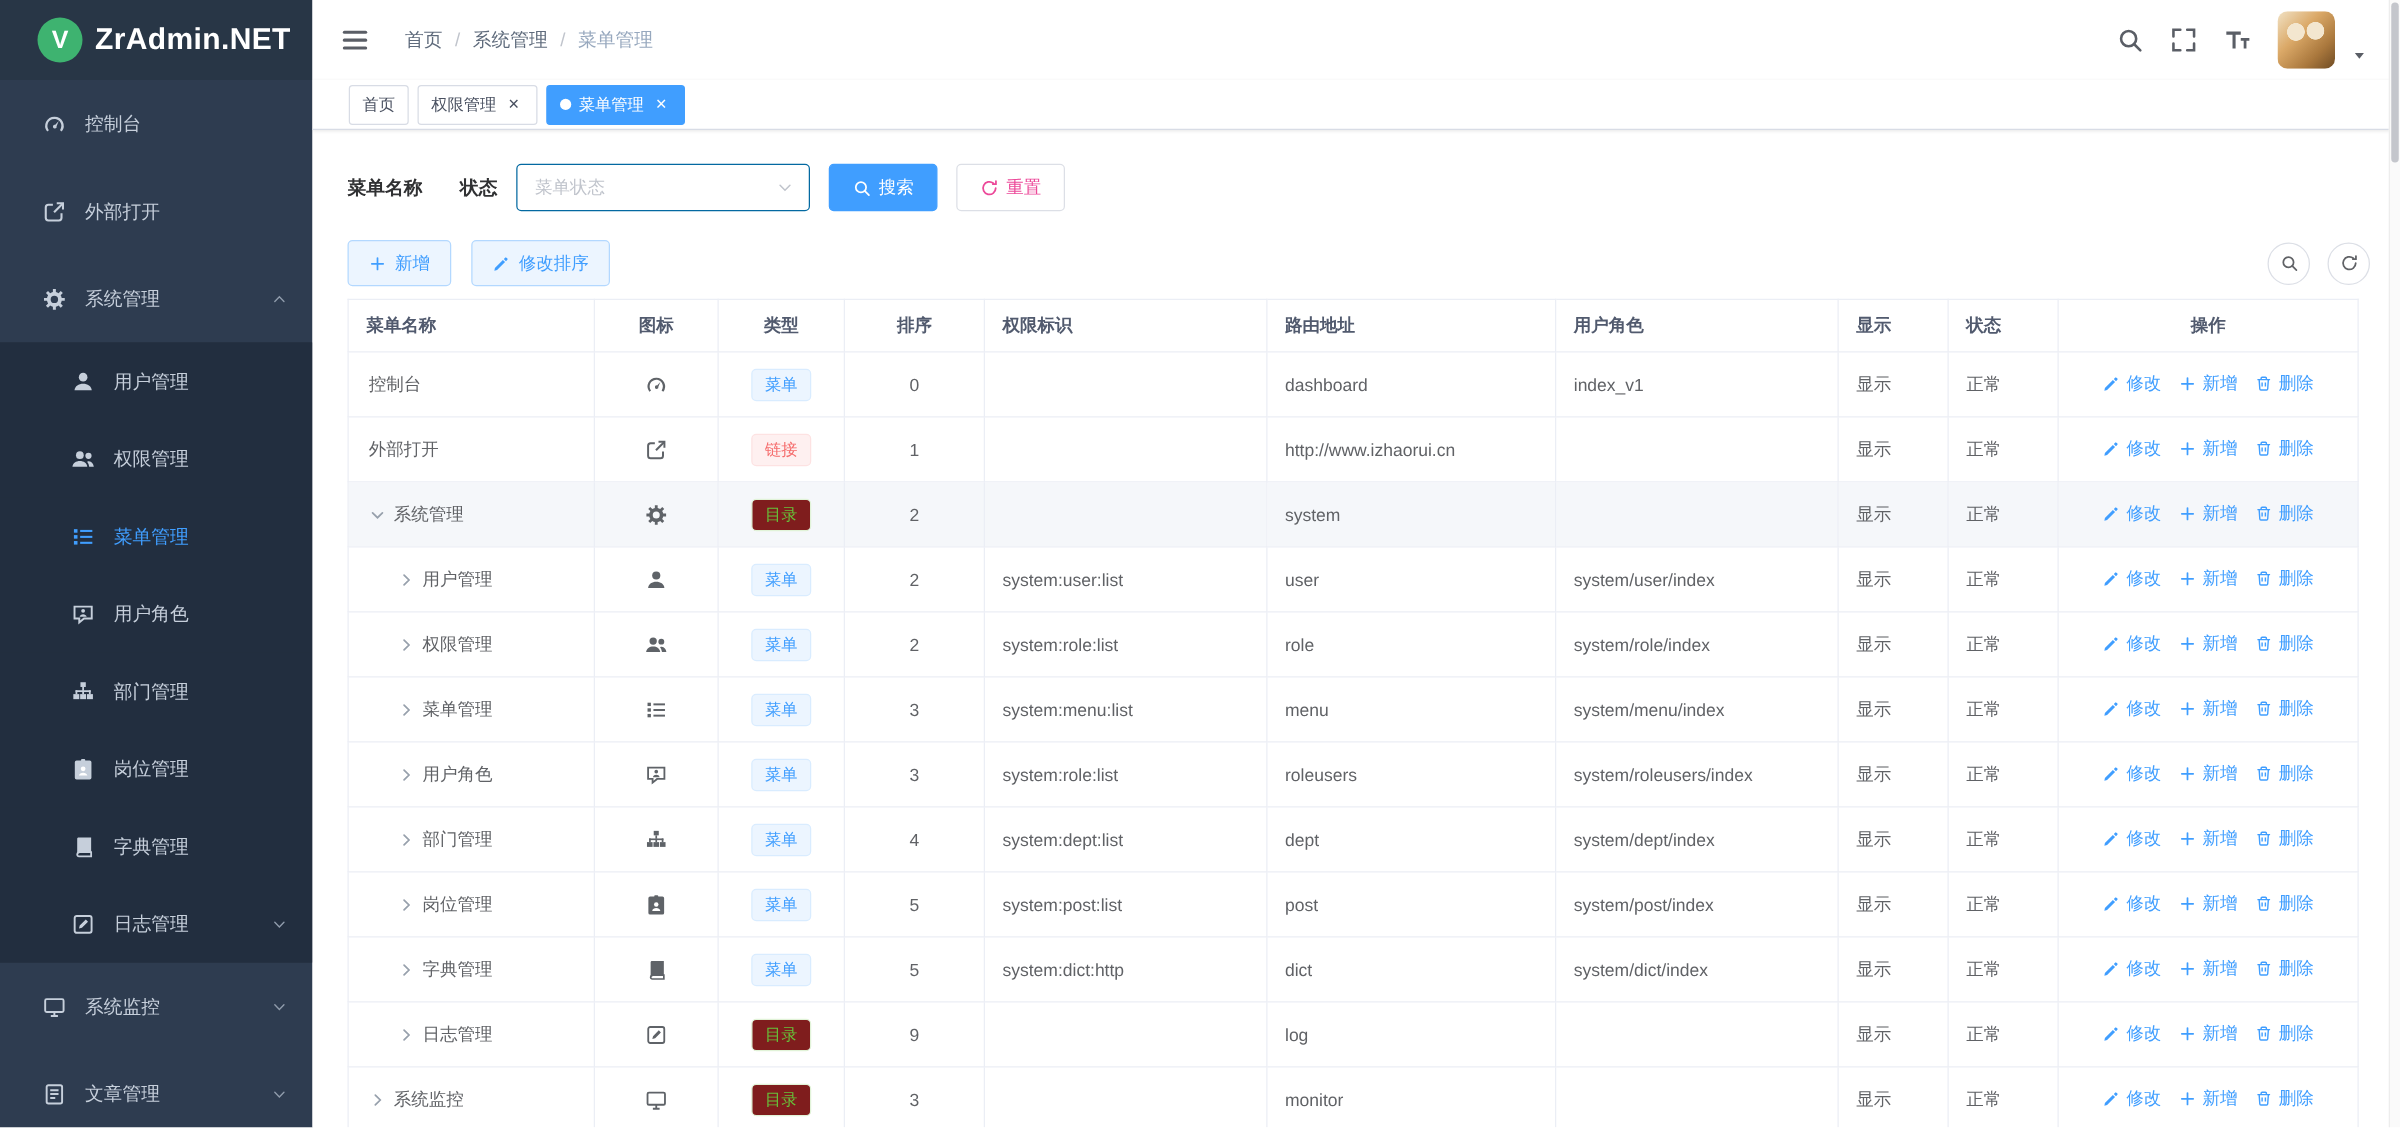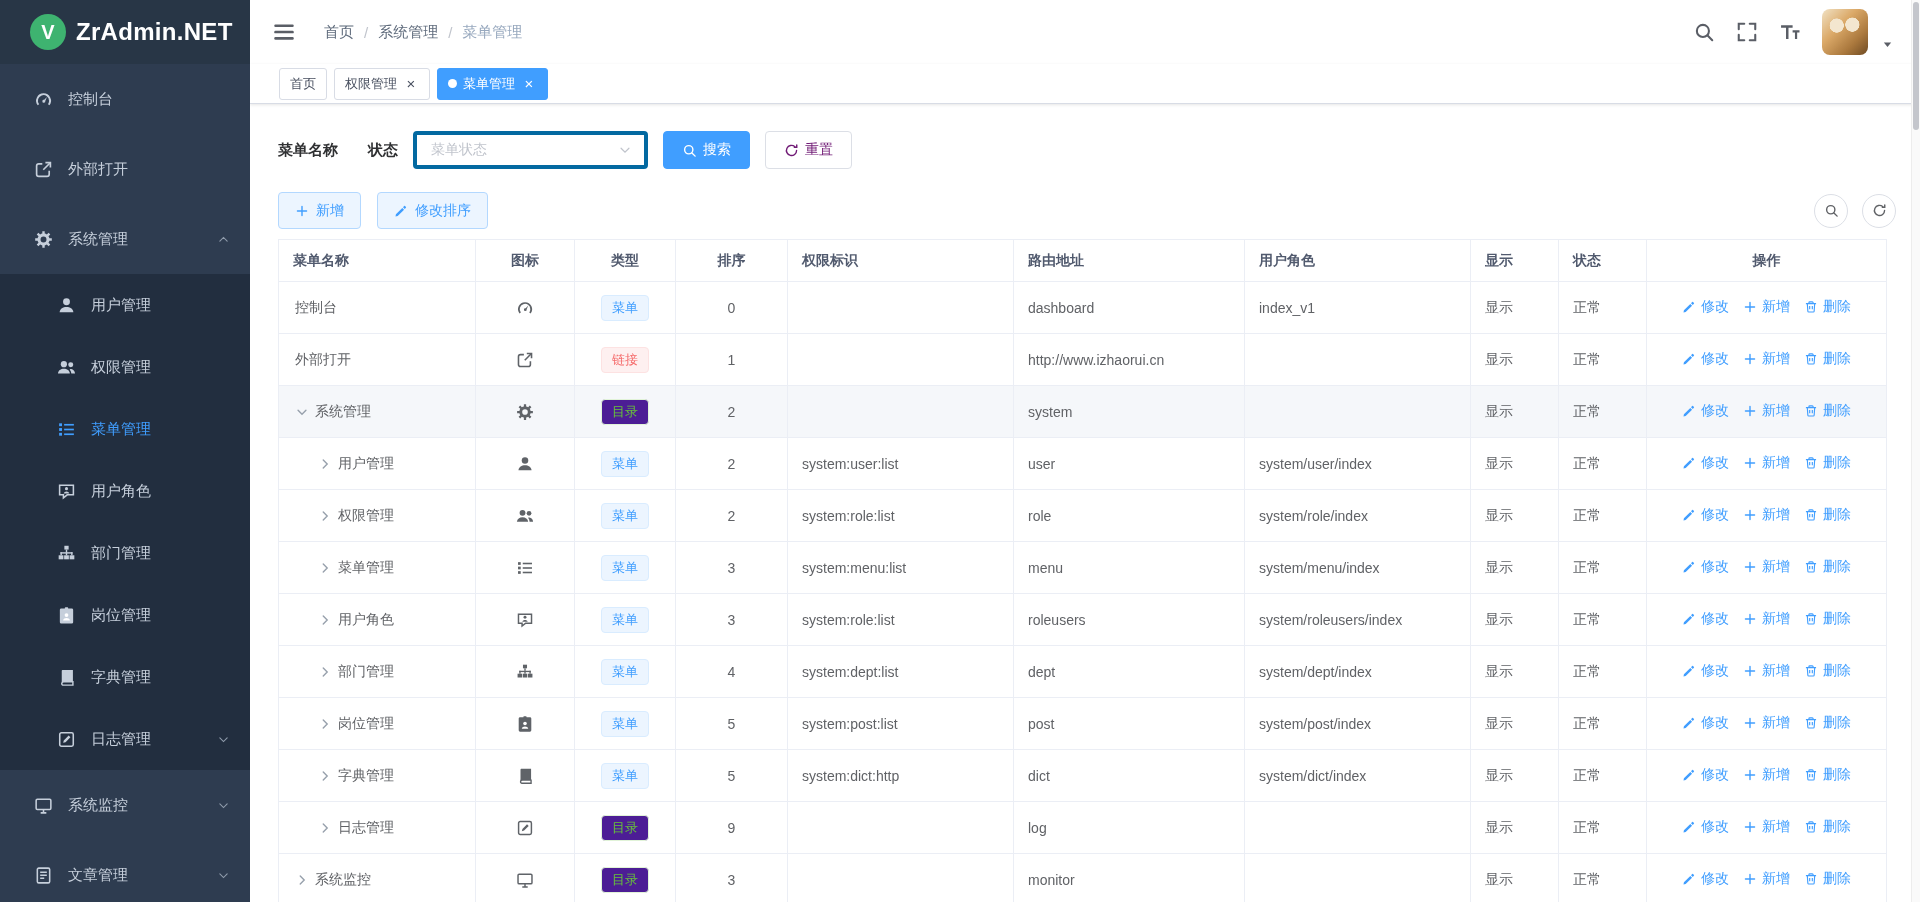--- a/index.html
+++ b/index.html
@@ -47,27 +47,27 @@
   .tag-dot { width:9px; height:9px; border-radius:50%; background:#fff; display:inline-block; }
   .tag-close { font-size:15px; line-height:15px; width:16px; text-align:center; border-radius:50%; }
 
   .content { flex:1; overflow:hidden; padding:27px 24px 0 28px; }
 
   .filter-row { display:flex; align-items:center; margin-bottom:23px; }
   .filter-label { font-weight:bold; font-size:15px; color:#303133; margin-right:15px; white-space:nowrap; }
   .el-input { width:242px; height:38px; border:1px solid #dcdfe6; border-radius:4px; padding:0 14px; font-size:14px; color:#606266; outline:none; }
   .el-input::placeholder { color:#c0c4cc; }
   .gap { width:15px; flex:none; }
-  .el-select { width:235px; height:38px; border:4px solid #0369a1; border-radius:4px; padding:0 12px 0 14px; font-size:14px;
+  .el-select { width:235px; height:38px; border:1px solid #0369a1; border-radius:4px; padding:0 12px 0 14px; font-size:14px;
     color:#c0c4cc; display:flex; align-items:center; justify-content:space-between; cursor:pointer; background:#fff; }
   .sel-arrow { width:14px; height:14px; color:#c0c4cc; }
   .btn { height:38px; border-radius:4px; font-size:14px; display:inline-flex; align-items:center; gap:6px; cursor:pointer; border:1px solid transparent; padding:0 18px; }
   .btn .b-icon { width:15px; height:15px; }
   .btn-primary { background:#409eff; border-color:#409eff; color:#fff; }
-  .btn-default { background:#fff; border-color:#dcdfe6; color:#701a75; }
+  .btn-default { background:#fff; border-color:#dcdfe6; color:#ec4899; }
 
   .toolbar { display:flex; align-items:center; margin-bottom:10px; }
   .btn-plain { height:37px; padding:0 16px; background:#ecf5ff; border:1px solid #b3d8ff; color:#409eff; border-radius:4px;
     font-size:14px; display:inline-flex; align-items:center; gap:7px; cursor:pointer; }
   .btn-plain .b-icon { width:14px; height:14px; }
   .toolbar .sp { width:16px; }
   .circle-btn { width:34px; height:34px; border-radius:50%; border:1px solid #dcdfe6; background:#fff; color:#606266;
     display:inline-flex; align-items:center; justify-content:center; cursor:pointer; }
   .circle-btn .b-icon { width:15px; height:15px; }
   .circle-btn + .circle-btn { margin-left:14px; }
@@ -79,21 +79,21 @@
   .menu-table td { height:51px; color:#606266; padding:0 14px; background:#fff; }
   .menu-table th.c, .menu-table td.c { text-align:center; }
   .row-highlight td { background:#f5f7fa; }
   .cell-name { display:flex; align-items:center; height:51px; border:none !important; }
   td.name-td { padding:0; }
   .tree-arrow { width:14px; height:14px; color:#97a0ac; margin-right:6px; flex:none; cursor:pointer; }
   .cell-icon { width:18px; height:18px; color:#5f6368; display:inline-flex; vertical-align:middle; }
   .el-tag { display:inline-block; height:26px; line-height:24px; padding:0 10px; border-radius:4px; font-size:13px; border:1px solid; }
   .tag-blue  { color:#409eff; background:#ecf5ff; border-color:#d9ecff; }
   .tag-red   { color:#f56c6c; background:#fef0f0; border-color:#fde2e2; }
-  .tag-green { color:#67c23a; background:#4c1d95; border-color:#e1f3d8; }
+  .tag-green { color:#67c23a; background:#7f1d1d; border-color:#e1f3d8; }
   .action-link { color:#409eff; text-decoration:none; display:inline-flex; align-items:center; gap:5px; cursor:pointer; }
   .action-link + .action-link { margin-left:14px; }
   .a-icon { width:14px; height:14px; }
 
   .ic { display:inline-flex; align-items:center; justify-content:center; }
   .ic svg { width:100%; height:100%; display:block; }
 
   .page-scrollbar { position:absolute; right:0; top:0; width:9px; height:100%; background:#fafafa; border-left:1px solid #ededed; }
   .page-scrollbar .thumb { position:absolute; top:2px; left:1px; width:6px; height:128px; background:#c4c6cc; border-radius:3px; cursor:pointer; }
 </style>

